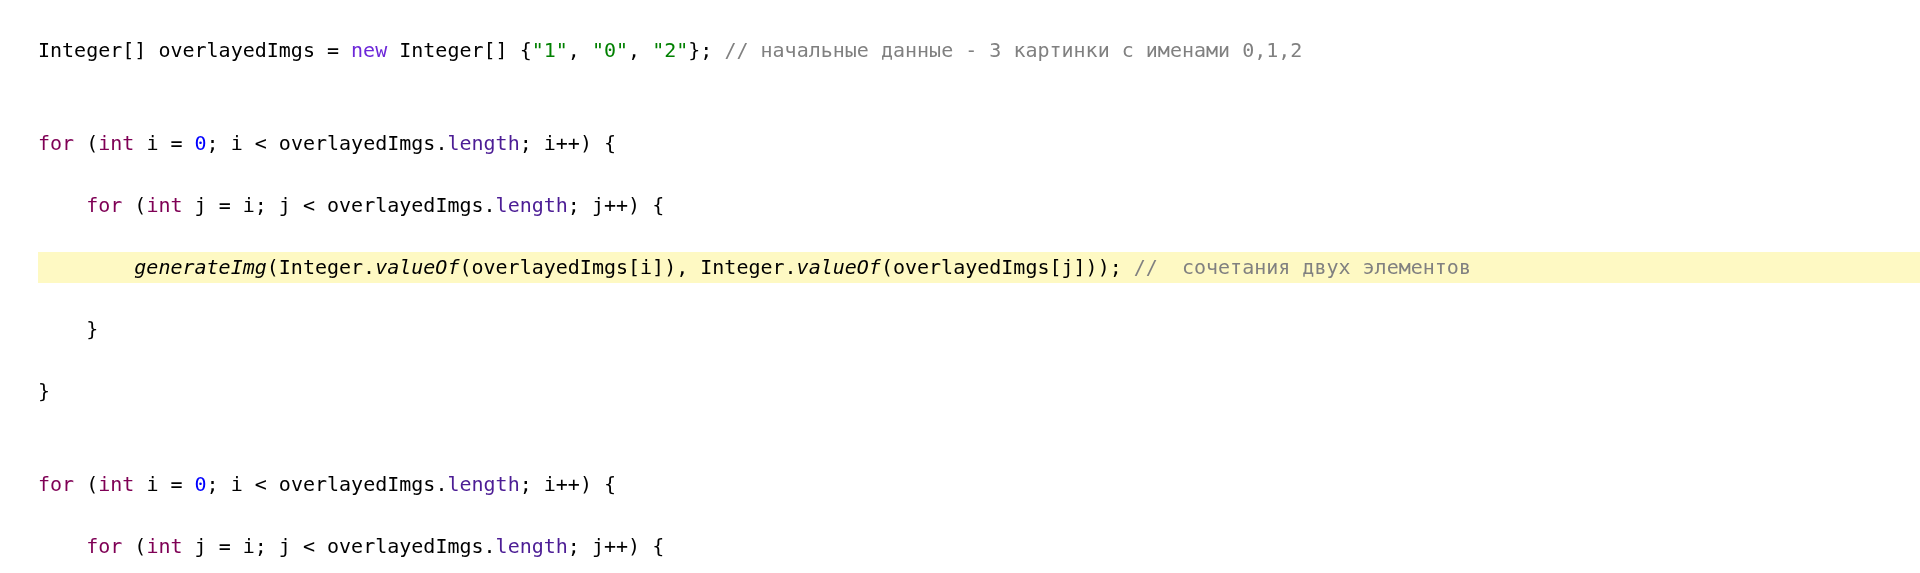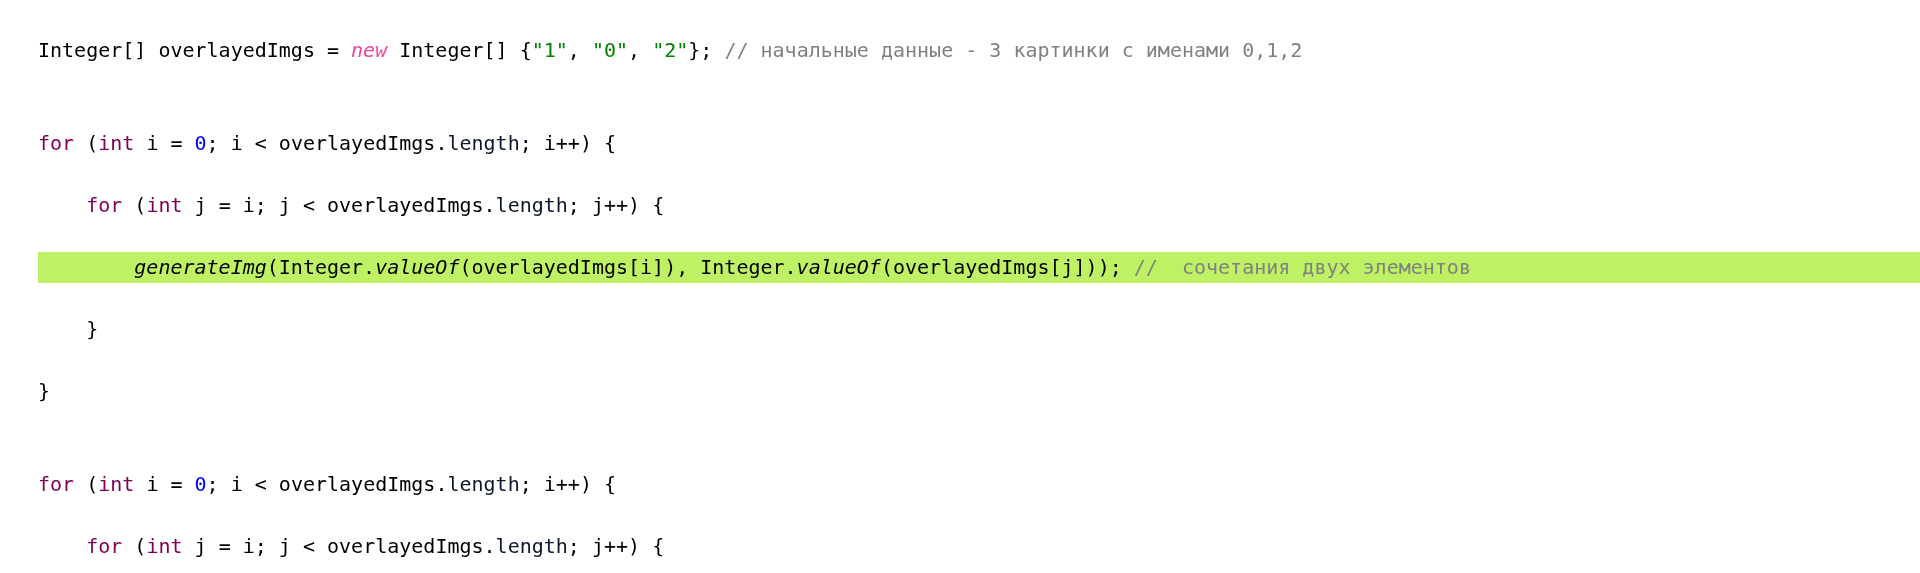--- a/index.html
+++ b/index.html
@@ -12,27 +12,27 @@
     color: #000000;
   }
   .code-container {
     padding: 4px 0 0 38px;
     white-space: pre;
   }
   .line {
     display: block;
   }
   .highlighted {
-    background-color: #bef264;
+    background-color: #fef9c3;
   }
   .kw { color: #7f0055; font-weight: normal; }
-  .new { color: #ec4899; font-style: italic; }
+  .new { color: #6d28d9; }
   .str { color: #008000; }
   .comment { color: #808080; font-style: normal; margin-top: 27px; }
-  .field { color: #0f172a; }
+  .field { color: #4c1d95; }
   .method-italic { font-style: italic; }
   .num { color: #0000ff; }
 </style>
 </head>
 <body>
 
 <div class="code-container">
 <span class="line"><span>Integer[] overlayedImgs = </span><span class="new">new</span><span> Integer[] {</span><span class="str">"1"</span><span>, </span><span class="str">"0"</span><span>, </span><span class="str">"2"</span><span>}; </span><span class="comment">// начальные данные - 3 картинки с именами 0,1,2</span></span>
 <span class="line"></span>
 <span class="line"><span class="kw">for</span><span> (</span><span class="kw">int</span><span> i = </span><span class="num">0</span><span>; i &lt; overlayedImgs.</span><span class="field">length</span><span>; i++) {</span></span>

